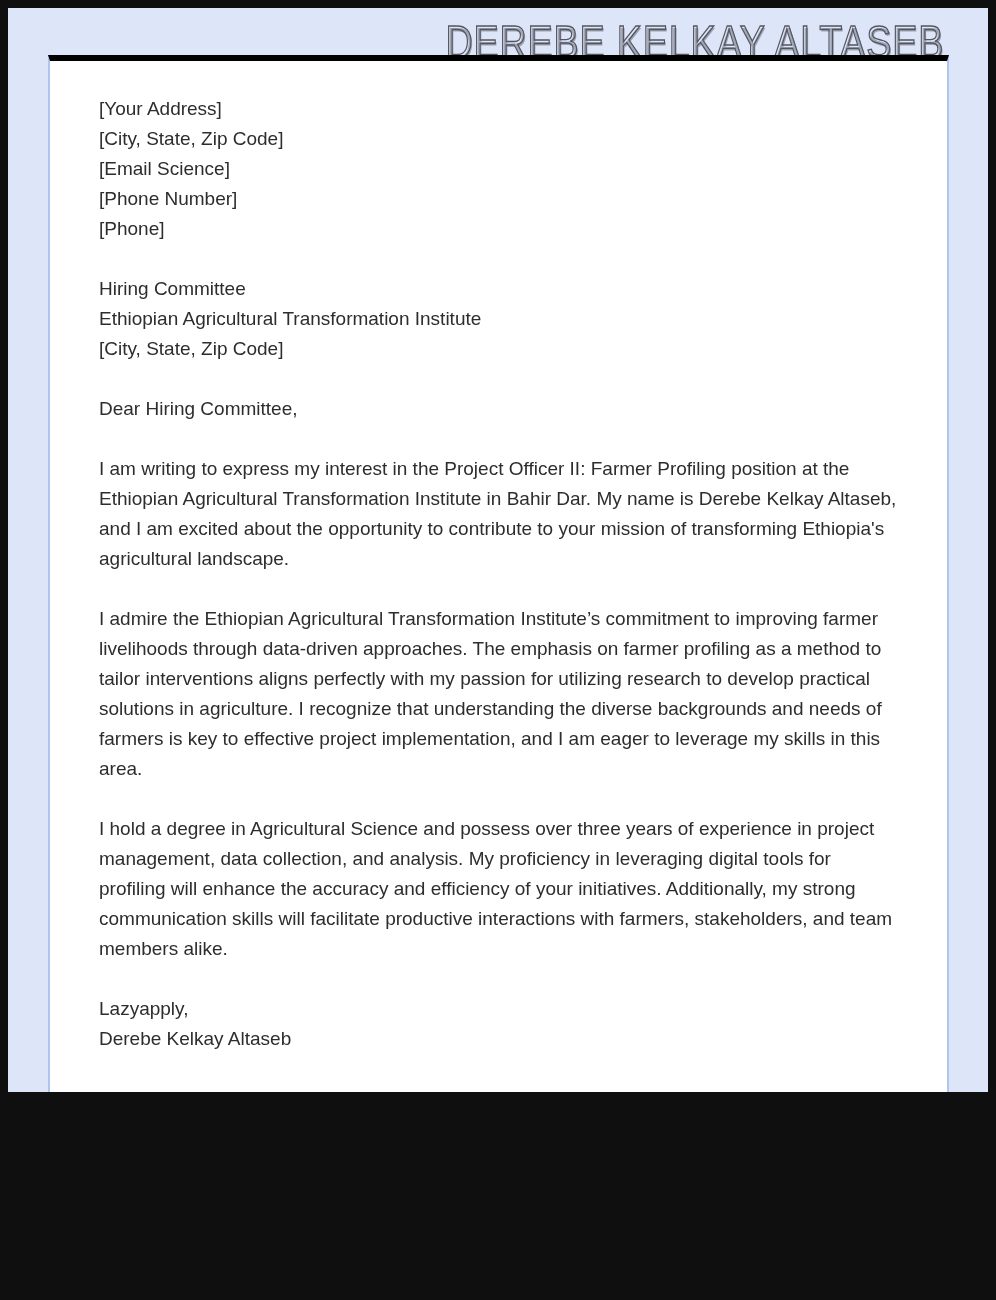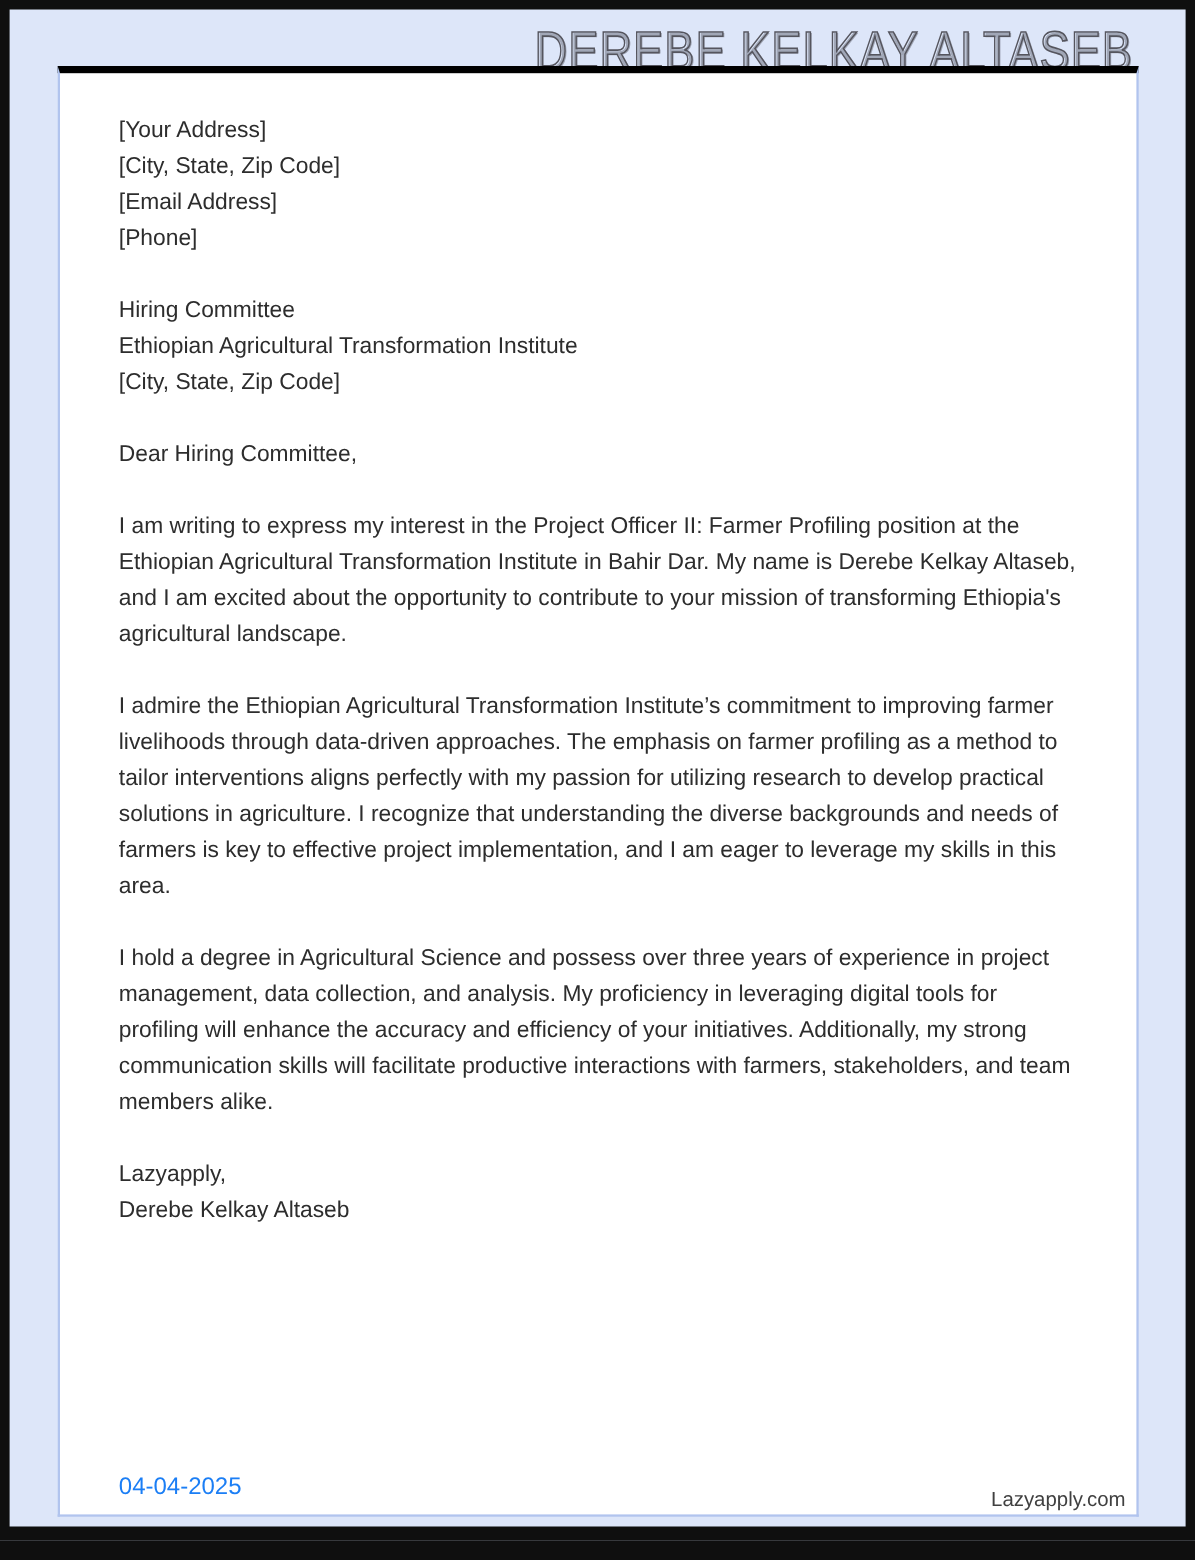--- a/index.html
+++ b/index.html
@@ -4,21 +4,21 @@
 <style>
   * { margin: 0; padding: 0; box-sizing: border-box; }
   html, body { width: 996px; height: 1300px; }
   body {
     font-family: "Liberation Sans", sans-serif;
     background: #0f0f0f;
   }
   .page {
     position: relative;
     width: 996px;
-    height: 1284px;
+    height: 1104px;
     background: #dde6f9;
     border: 8px solid #0f0f0f;
     border-bottom-width: 12px;
     overflow: hidden;
   }
   .header-name {
     position: absolute;
     top: 7px;
     right: 44px;
     font-size: 46px;
@@ -76,21 +76,22 @@
 
 <div class="page">
 
   <div class="header-name">DEREBE KELKAY ALTASEB</div>
 
   <div class="document">
 
     <div class="block">
         <div>[Your Address]</div>
         <div>[City, State, Zip Code]</div>
-        <div>[Email Address]</div>
+        <div>[Email Science]</div>
+        <div>[Phone Number]</div>
         <div>[Phone]</div>
       </div>
 
     <div class="block">
         <div>Hiring Committee</div>
         <div>Ethiopian Agricultural Transformation Institute</div>
         <div>[City, State, Zip Code]</div>
       </div>
 
     <div class="block line">Dear Hiring Committee,</div>

